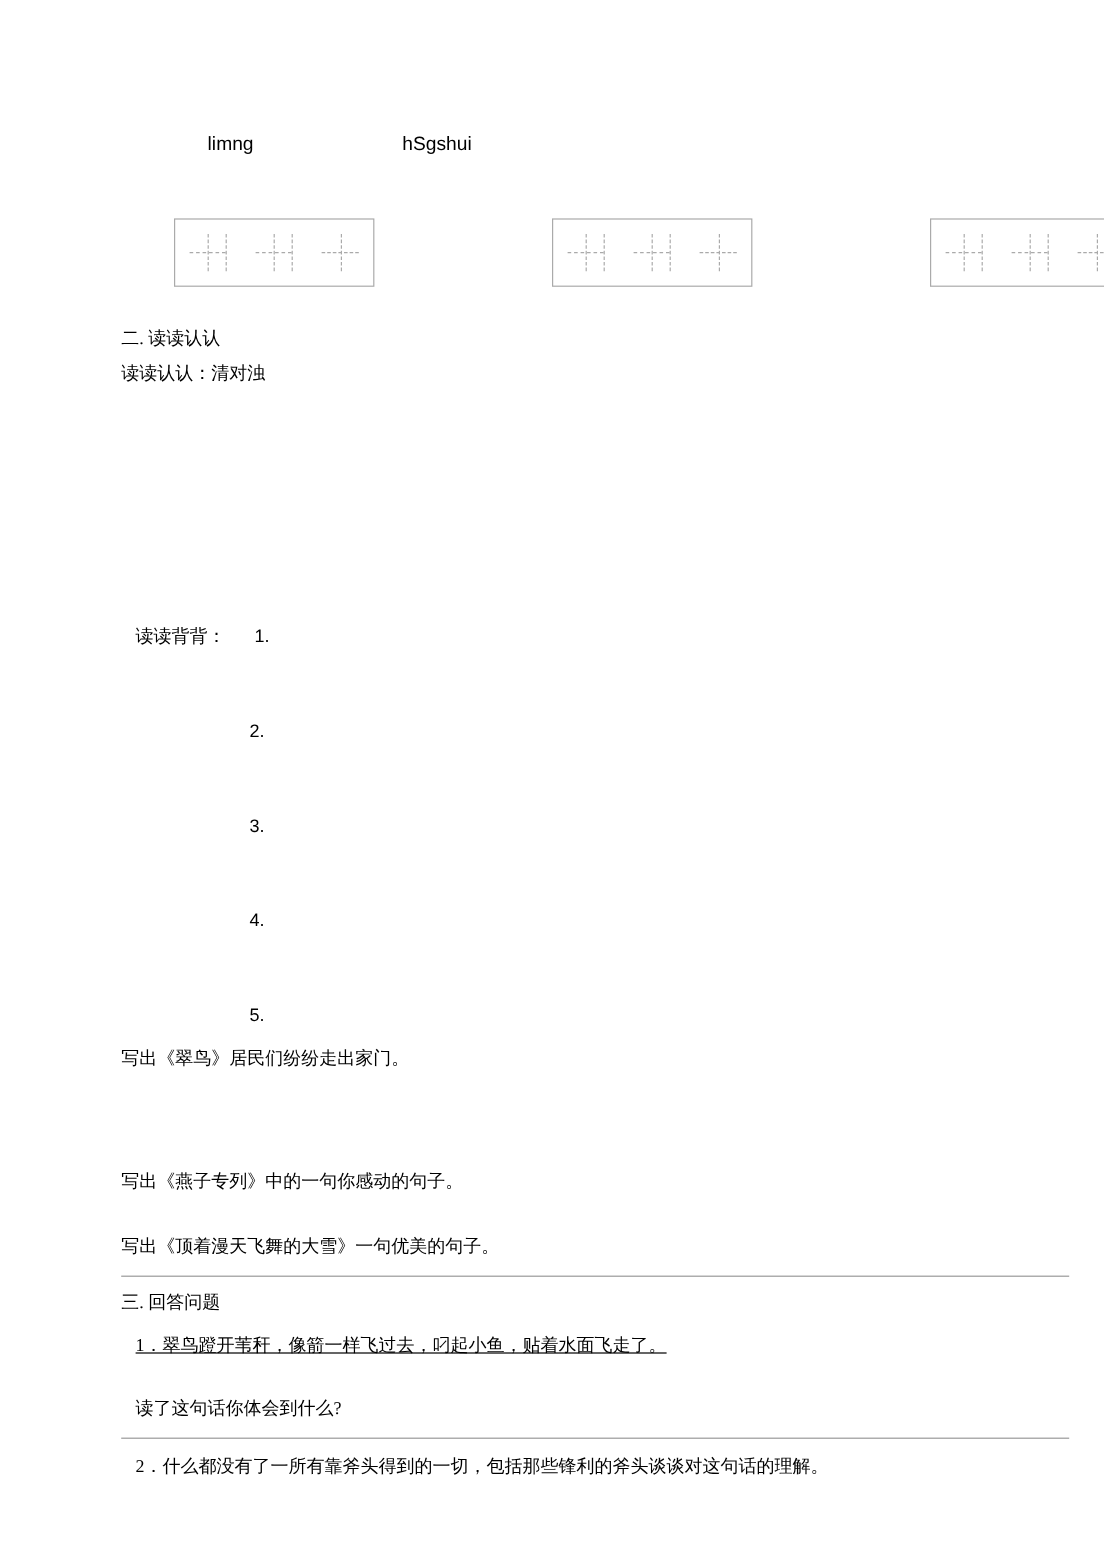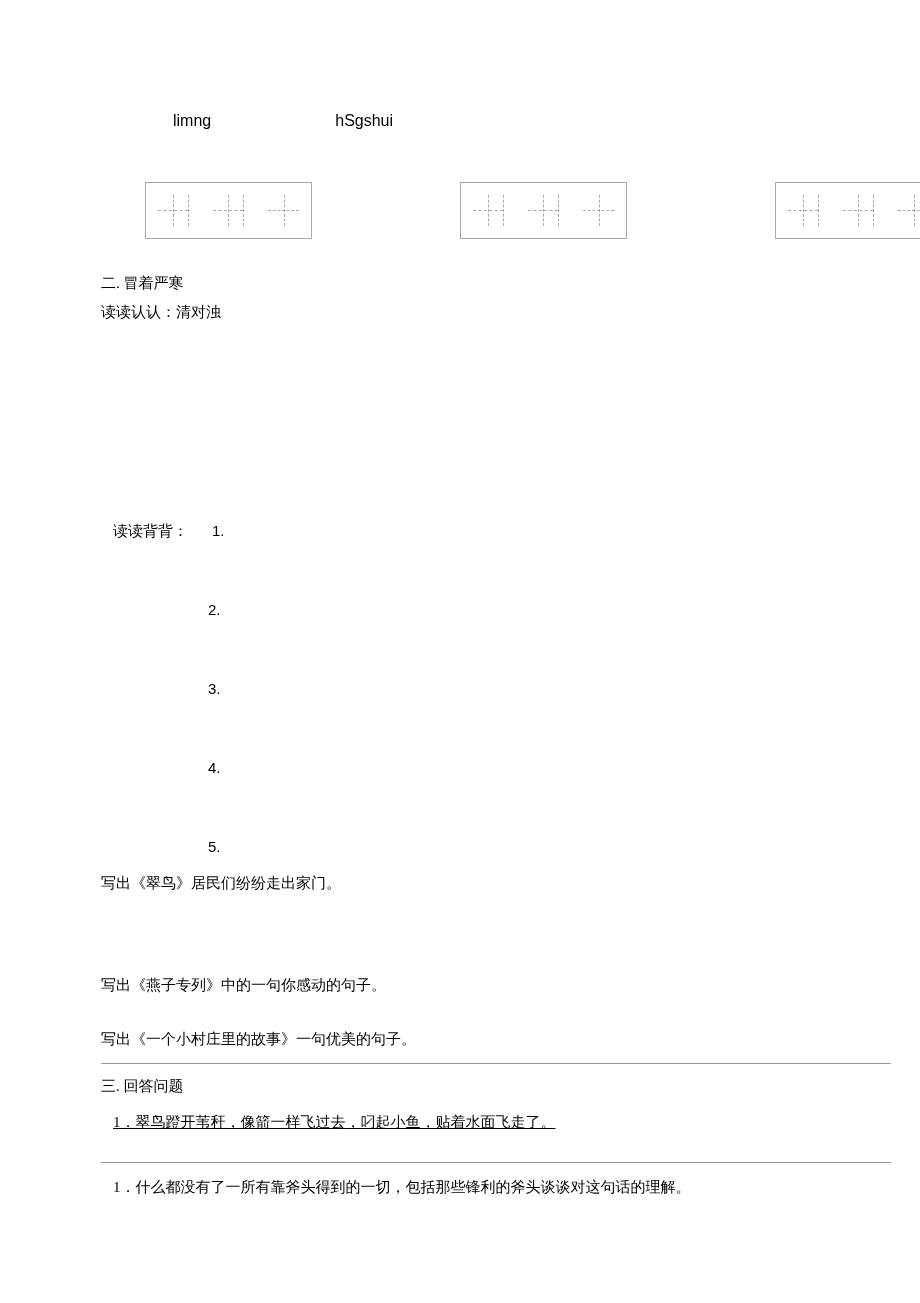--- a/index.html
+++ b/index.html
@@ -122,48 +122,49 @@
   </div>
   <div class="tianzige-group">
     <div class="tianzige-boxes">
       <div class="tianzige"></div>
       <div class="tianzige"></div>
       <div class="tianzige"></div>
     </div>
   </div>
 </div>
 
-<div class="section-line">二. 冒着严寒</div>
+<div class="section-line">二. 读读认认</div>
 <div class="section-line">读读认认：清对浊</div>
 
 <div class="dudu-bei">
   <span>读读背背：</span><span style="font-family: Arial, sans-serif;">1.</span>
 </div>
 
 <div class="numbered-list">
   <div class="numbered-item">2.</div>
   <div class="numbered-item">3.</div>
   <div class="numbered-item">4.</div>
   <div class="numbered-item" style="margin-bottom: 8px;">5.</div>
 </div>
 
 <div class="sentence-task">写出《翠鸟》居民们纷纷走出家门。</div>
 
 <div class="sentence-task-short">写出《燕子专列》中的一句你感动的句子。</div>
 
-<div>写出《一个小村庄里的故事》一句优美的句子。</div>
+<div>写出《顶着漫天飞舞的大雪》一句优美的句子。</div>
 
 <hr class="hr-line">
 
 <div class="section-line">三. 回答问题</div>
 
 <div class="question-block">
   <div>1．翠鸟蹬开苇秆，像箭一样飞过去，叼起小鱼，贴着水面飞走了。</div>
 </div>
 
 <div>
+  <div>读了这句话你体会到什么?</div>
 </div>
 
 <hr class="hr-line">
 
 <div>
-  <div>1．什么都没有了一所有靠斧头得到的一切，包括那些锋利的斧头谈谈对这句话的理解。</div>
+  <div>2．什么都没有了一所有靠斧头得到的一切，包括那些锋利的斧头谈谈对这句话的理解。</div>
 </div>
 
 </body></html>

